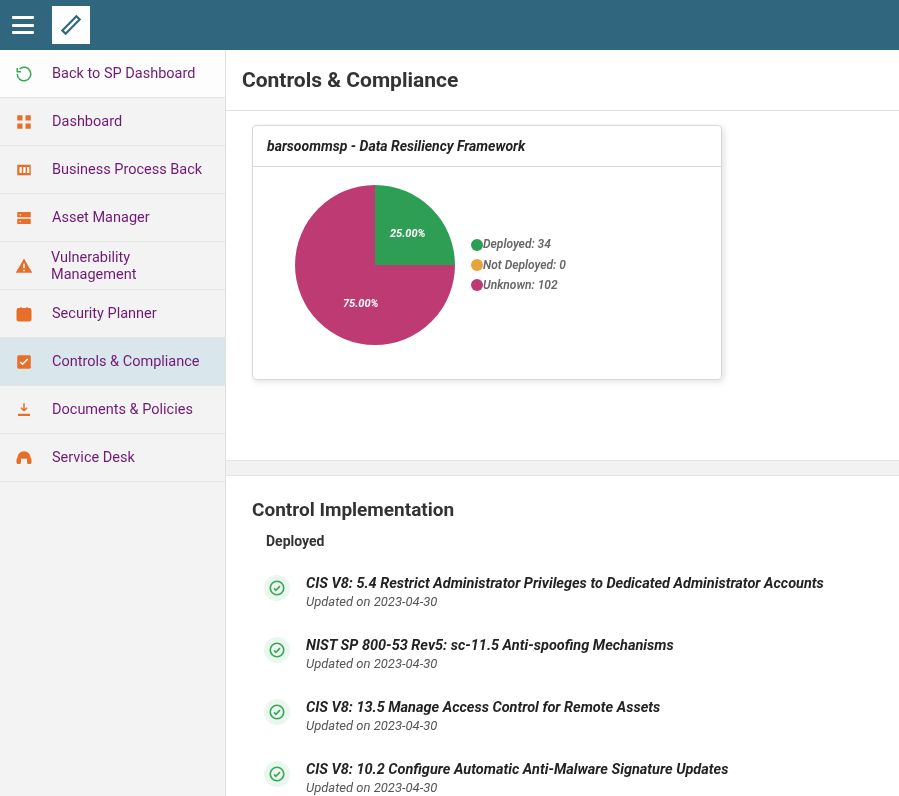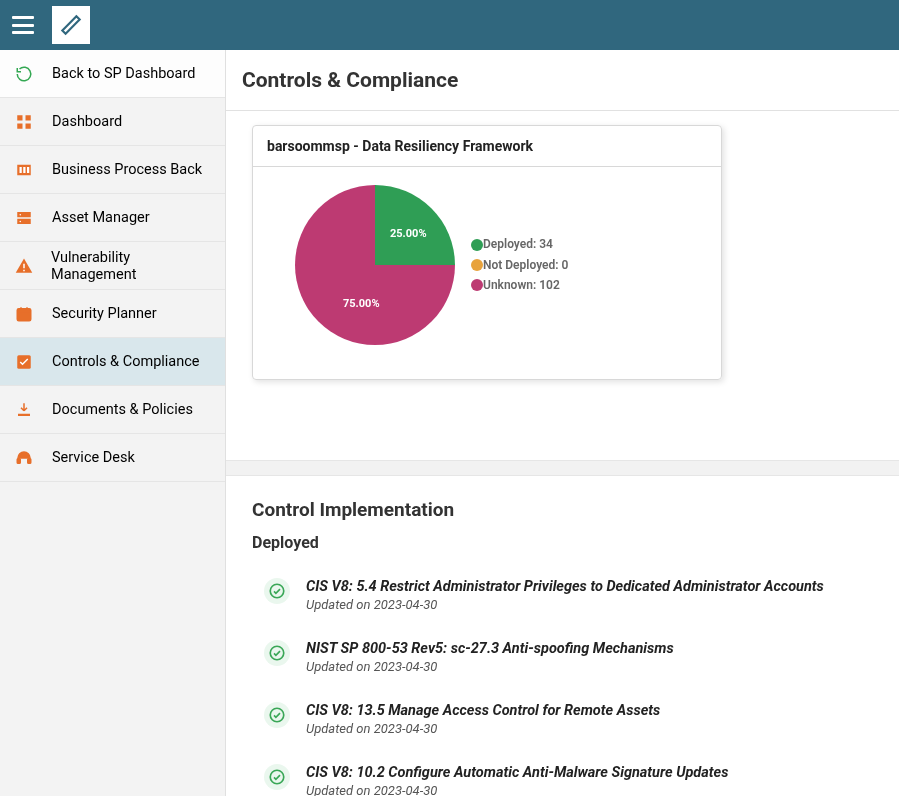--- a/index.html
+++ b/index.html
@@ -47,21 +47,21 @@
   width: 226px;
   background: #f3f3f3;
   border-right: 1px solid #e0e0e0;
 }
 .side-item {
   display: flex;
   align-items: center;
   gap: 18px;
   height: 48px;
   padding: 0 14px;
-  color: #000000;
+  color: #701a75;
   font-size: 14.5px;
   border-bottom: 1px solid #e5e5e5;
   cursor: pointer;
 }
 .side-item:first-child { background: #fdfdfd; }
 .side-item .ico { width: 20px; height: 20px; display: flex; align-items: center; justify-content: center; }
 .side-item.active { background: #d9e7ec; }
 .content {
   flex: 1;
   overflow-y: auto;
@@ -74,20 +74,21 @@
   padding: 18px 16px;
   border-bottom: 1px solid #e1e1e1;
 }
 .card-area { padding: 20px 26px 40px; background: #fff; }
 .chart-card {
   width: 470px;
   border: 1px solid #d8d8d8;
   border-radius: 4px;
   box-shadow: 2px 2px 6px rgba(0,0,0,0.12);
   margin-top: -6px;
+  font-style: italic;
 }
 .chart-header {
   padding: 12px 14px;
   border-bottom: 1px solid #d8d8d8;
   font-size: 14px;
   font-weight: 700;
   color: #222;
 }
 .chart-body {
   display: flex;
@@ -105,21 +106,21 @@
 .pie-label.l2 { top: 112px; left: 48px; }
 .legend { font-size: 12px; color: #666; line-height: 1.7; }
 .legend-row { display: flex; align-items: center; gap: 0; font-weight: 600; }
 .dot { width: 12px; height: 12px; border-radius: 50%; display: inline-block; }
 .dot.green { background: #2f9e55; }
 .dot.orange { background: #e8a33d; }
 .dot.pink { background: #bd3a72; }
 .separator { height: 16px; background: #f2f2f2; border-top: 1px solid #e6e6e6; border-bottom: 1px solid #e6e6e6; margin-top: 40px; }
 .impl-section { padding: 22px 26px; }
 .impl-title { font-size: 19px; font-weight: 700; color: #333; margin-bottom: 12px; }
-.impl-subtitle { font-size: 16px; font-weight: 700; color: #333; margin-bottom: 26px; margin-left: 0; }
+.impl-subtitle { font-size: 14px; font-weight: 700; color: #333; margin-bottom: 26px; margin-left: 14px; }
 .ctrl-item { display: flex; align-items: flex-start; gap: 16px; margin-bottom: 28px; padding-left: 12px; }
 .check-ico {
   width: 26px; height: 26px; border-radius: 50%;
   background: #eaf7ee;
   display: flex; align-items: center; justify-content: center;
   flex-shrink: 0;
 }
 .check-ico svg { width: 18px; height: 18px; }
 .ctrl-text { flex: 1; font-style: italic; }
 .ctrl-title { font-size: 14.5px; font-weight: 700; color: #222; margin-bottom: 2px; }
@@ -282,21 +283,21 @@
             </div>
           </div>
           <div class="ctrl-item">
             <div class="check-ico">
               <svg viewBox="0 0 24 24" fill="none" stroke="#3aa757" stroke-width="2.2">
                 <circle cx="12" cy="12" r="9"></circle>
                 <path d="M8 12.5l2.5 2.5L16 9.5"></path>
               </svg>
             </div>
             <div class="ctrl-text">
-              <div class="ctrl-title">NIST SP 800-53 Rev5: sc-27.3 Anti-spoofing Mechanisms</div>
+              <div class="ctrl-title">NIST SP 800-53 Rev5: sc-11.5 Anti-spoofing Mechanisms</div>
               <div class="ctrl-sub">Updated on 2023-04-30</div>
             </div>
           </div>
           <div class="ctrl-item">
             <div class="check-ico">
               <svg viewBox="0 0 24 24" fill="none" stroke="#3aa757" stroke-width="2.2">
                 <circle cx="12" cy="12" r="9"></circle>
                 <path d="M8 12.5l2.5 2.5L16 9.5"></path>
               </svg>
             </div>

